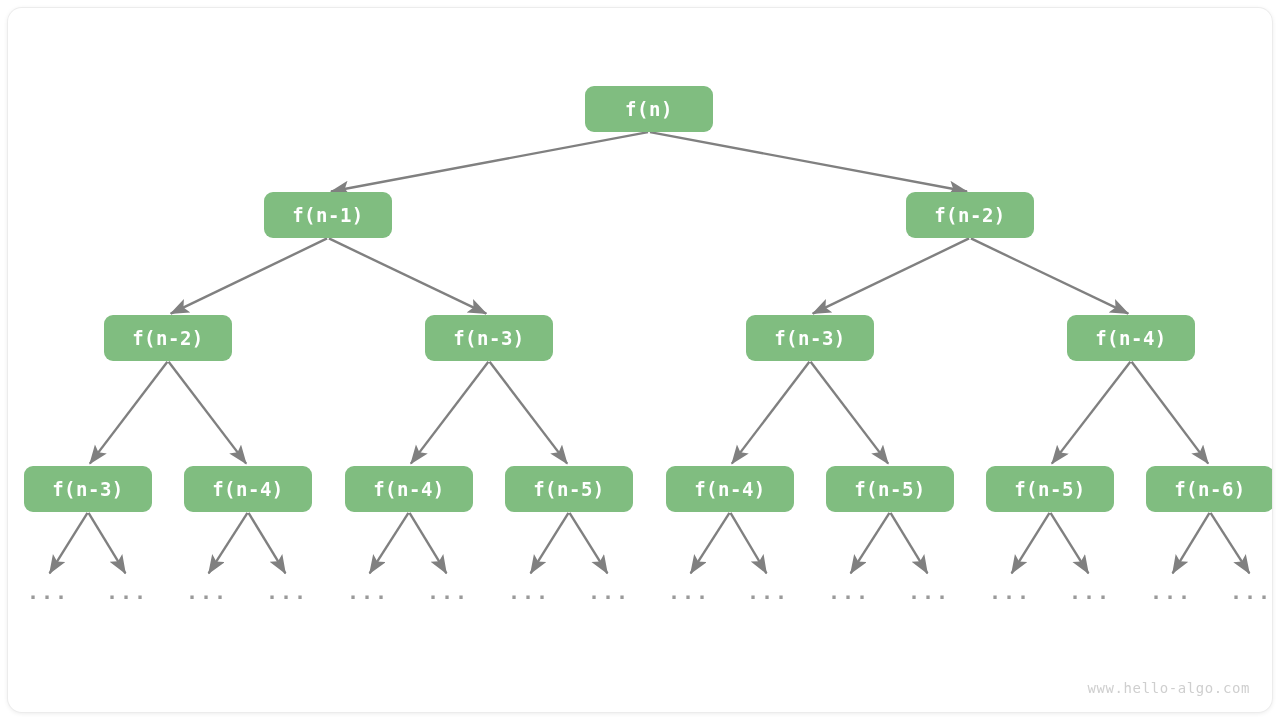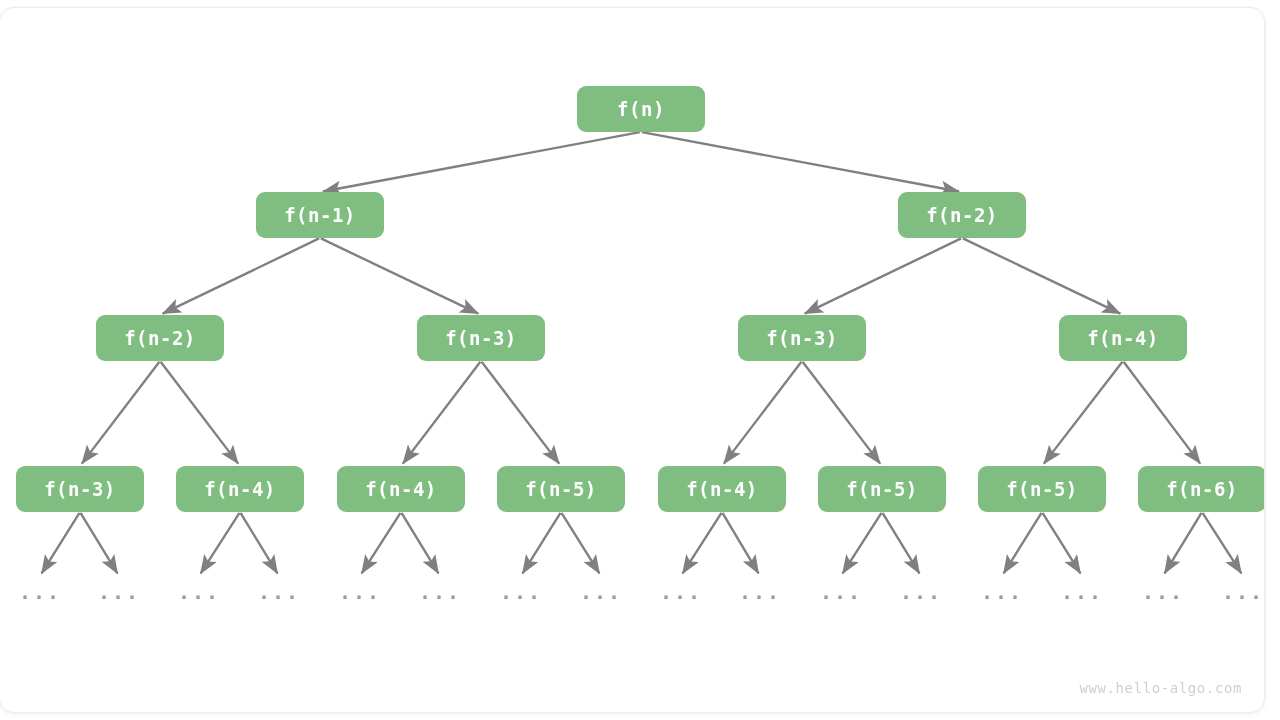--- a/index.html
+++ b/index.html
@@ -6,21 +6,21 @@
     margin: 0;
     padding: 0;
     background: #ffffff;
     width: 1280px;
     height: 720px;
     overflow: hidden;
     font-family: "DejaVu Sans Mono", monospace;
   }
   #card {
     position: absolute;
-    left: 0;
+    left: 8px;
     top: 8px;
     width: 1264px;
     height: 704px;
     background: #ffffff;
     border-radius: 14px;
     box-shadow: 0 0 0 1px #ececec, 0 1px 5px rgba(0,0,0,0.10);
     box-sizing: border-box;
     overflow: hidden;
   }
   #tree-svg {

